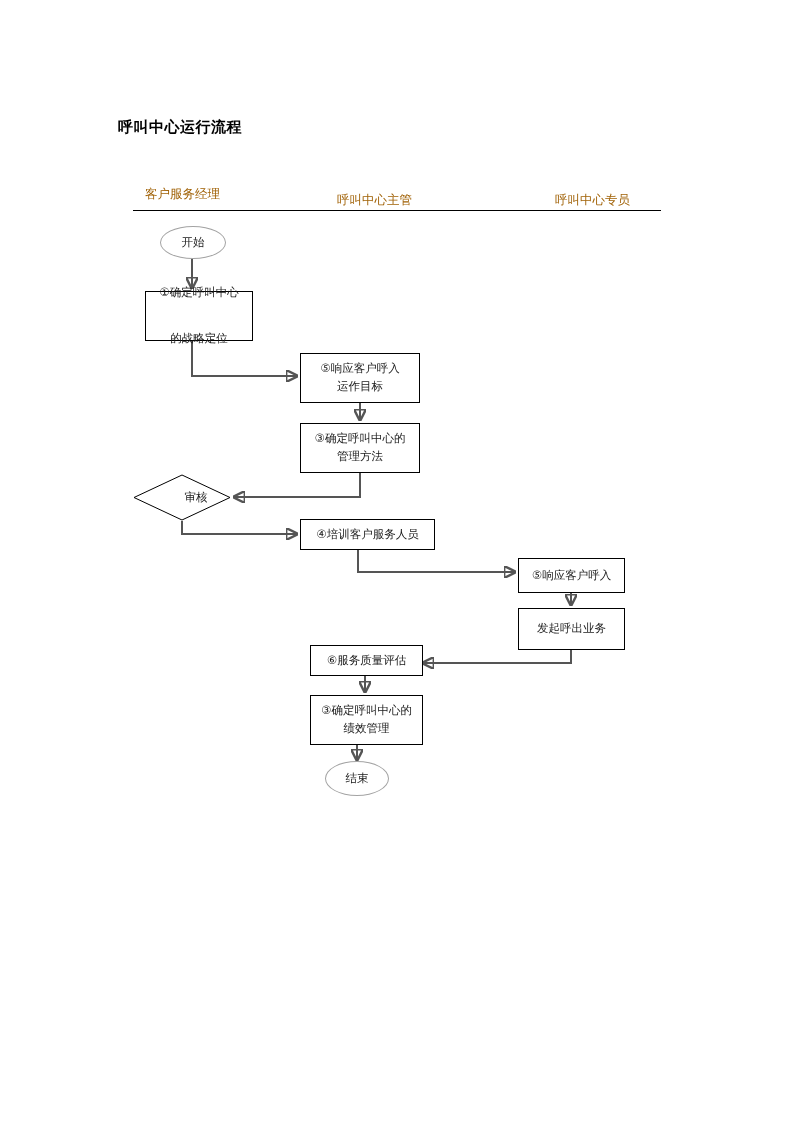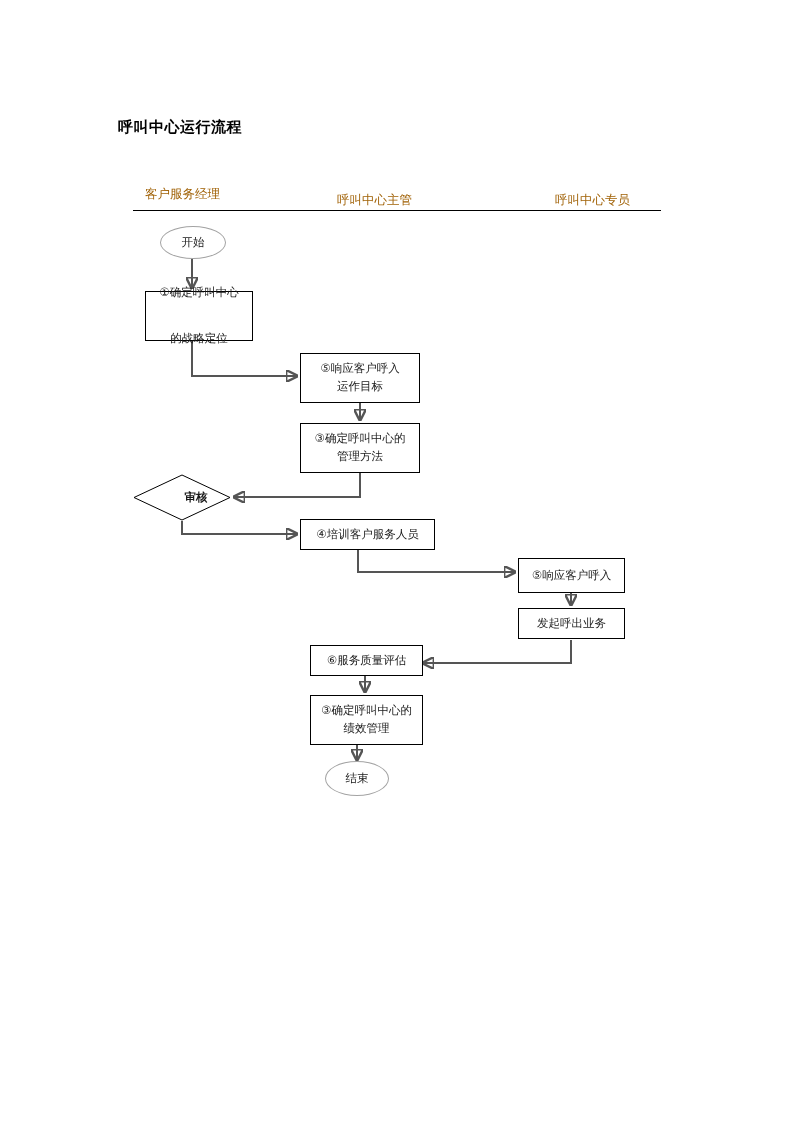--- a/index.html
+++ b/index.html
@@ -72,21 +72,20 @@
     display: flex;
     align-items: center;
     justify-content: center;
     font-size: 11.5px;
     color: #1a1a1a;
     white-space: nowrap;
   }
 
   .diamond-wrap {
     position: absolute;
-    font-weight: bold;
   }
   .diamond-wrap svg { display: block; }
   .diamond-label {
     position: absolute;
     left: 0; top: 0;
     width: 100%; height: 100%;
     display: flex;
     align-items: center;
     justify-content: center;
     font-size: 11.5px;
@@ -177,21 +176,21 @@
   </div>
 
   <div class="node" style="left:300px; top:519px; width:135px; height:31px;">
     <span class="ln">④培训客户服务人员</span>
   </div>
 
   <div class="node" style="left:518px; top:558px; width:107px; height:35px;">
     <span class="ln">⑤响应客户呼入</span>
   </div>
 
-  <div class="node" style="left:518px; top:608px; width:107px; height:31px;">
+  <div class="node" style="left:518px; top:608px; width:107px; height:42px;">
     <span class="ln">发起呼出业务</span>
   </div>
 
   <div class="node" style="left:310px; top:645px; width:113px; height:31px;">
     <span class="ln">⑥服务质量评估</span>
   </div>
 
   <div class="node" style="left:310px; top:695px; width:113px; height:50px;">
     <span class="ln">③确定呼叫中心的</span>
     <span class="ln">绩效管理</span>

